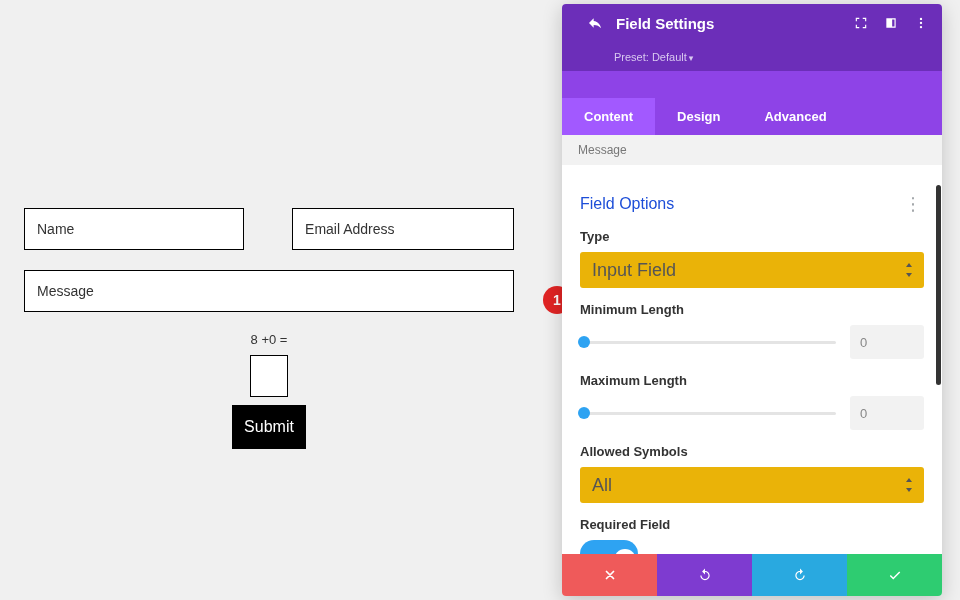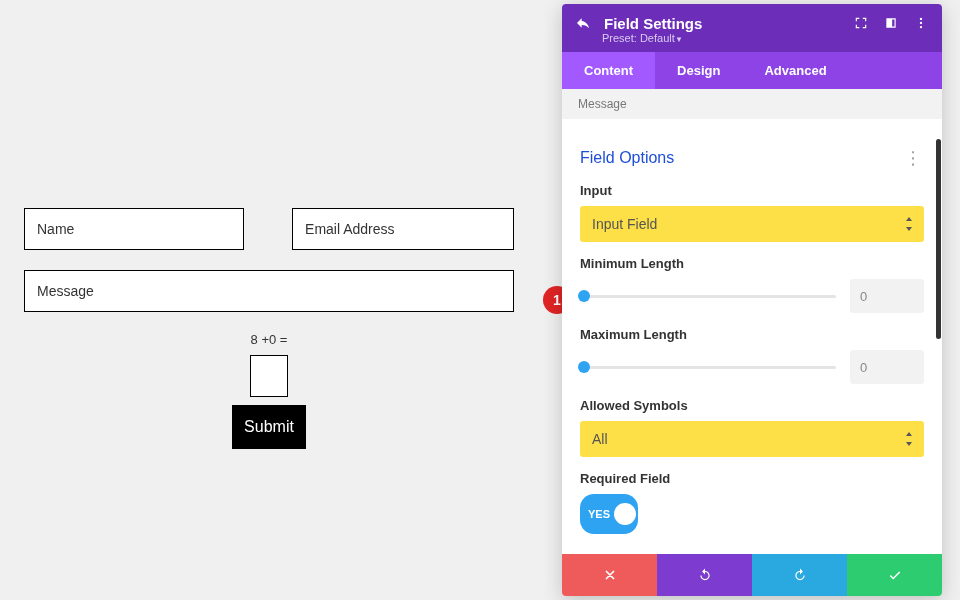--- a/index.html
+++ b/index.html
@@ -16,46 +16,46 @@
   .captcha-label { font-size: 13px; color: #333; }
   .captcha-box { width: 38px; height: 42px; border: 1px solid #000; background: #fff; }
   .submit-btn { background: #000; color: #fff; border: none; height: 44px; padding: 0 12px; font-size: 16px; cursor: pointer; }
 
   
   .marker { position: absolute; width: 28px; height: 28px; border-radius: 50%; background: #e02424; color: #fff; font-size: 14px; font-weight: 600; display: flex; align-items: center; justify-content: center; }
 
   
   .panel { position: absolute; right: 18px; top: 4px; width: 380px; height: 592px; background: #fff; display: flex; flex-direction: column; box-shadow: 0 4px 20px rgba(0,0,0,0.2); border-radius: 4px; overflow: hidden; }
 
-  .panel-header { background: #6c2eb9; color: #fff; padding: 10px 12px 8px 12px; }
+  .panel-header { background: #6c2eb9; color: #fff; padding: 10px 12px 8px 24px; }
   .panel-header-top { display: flex; align-items: center; gap: 12px; }
   .panel-title { font-size: 15px; font-weight: 600; flex: 1; }
-  .panel-preset { font-size: 11px; color: #d9c9f0; margin-top: 0; margin-left: 28px; }
+  .panel-preset { font-size: 11px; color: #d9c9f0; margin-top: 19px; margin-left: 28px; }
   .panel-preset .chev { font-size: 9px; margin-left: 2px; }
   .hdr-icon { width: 18px; height: 18px; display: flex; align-items: center; justify-content: center; cursor: pointer; }
   .hdr-icon svg { fill: #fff; }
 
   .panel-tabs { display: flex; background: #8e43e7; }
-  .panel-tab { padding: 11px 22px; font-size: 13px; font-weight: 600; color: #fff; cursor: pointer; }
+  .panel-tab { padding: 11px 22px; font-size: 13px; font-weight: 600; color: #fff; cursor: pointer; margin-top: 27px; }
   .panel-tab.active { background: #a259ff; }
 
   .panel-body { flex: 1; overflow: hidden; position: relative; }
   .panel-scroll { position: absolute; inset: 0; overflow-y: auto; padding: 0 0 10px 0; }
   .panel-body::after { content:""; position:absolute; right:1px; top:50px; width:5px; height:200px; background:#333; border-radius:3px; }
 
   .field-title-bar { background: #f2f2f2; color: #777; font-size: 12px; padding: 8px 16px; }
 
   .section { padding: 14px 18px 6px 18px; }
   .section-header { display: flex; align-items: center; justify-content: space-between; margin: 14px 0 14px 0; }
   .section-title { color: #1d4ed8; font-size: 16px; font-weight: 400; }
   .section-menu { color: #9fa3a7; font-size: 18px; cursor: pointer; padding: 0 2px; }
 
   .opt-label { font-size: 13px; font-weight: 600; color: #333; margin: 14px 0 8px 0; }
 
-  .select-box { background: #fde047; border-radius: 3px; height: 36px; display: flex; align-items: center; padding: 0 12px; font-size: 14px; color: #555; position: relative; cursor: pointer; }
+  .select-box { background: #eab308; border-radius: 3px; height: 36px; display: flex; align-items: center; padding: 0 12px; font-size: 18px; color: #555; position: relative; cursor: pointer; }
   .select-arrows { position: absolute; right: 10px; top: 50%; transform: translateY(-50%); width: 10px; height: 14px; }
   .select-arrows::before { content:""; position:absolute; top:0; left:2px; border-left:3px solid transparent; border-right:3px solid transparent; border-bottom:4px solid #555; }
   .select-arrows::after { content:""; position:absolute; bottom:0; left:2px; border-left:3px solid transparent; border-right:3px solid transparent; border-top:4px solid #555; }
 
   .slider-row { display: flex; align-items: center; gap: 14px; }
   .slider-track { flex: 1; height: 3px; background: #e4e4e4; border-radius: 2px; position: relative; cursor: pointer; }
   .slider-thumb { position: absolute; left: 0; top: 50%; transform: translate(-2px,-50%); width: 12px; height: 12px; border-radius: 50%; background: #2ea3f2; }
   .slider-value { width: 74px; height: 34px; background: #f2f2f2; border-radius: 3px; display: flex; align-items: center; padding: 0 10px; font-size: 13px; color: #888; }
 
   .toggle { display: inline-flex; align-items: center; background: #2ea3f2; border-radius: 14px; height: 40px; width: 58px; position: relative; cursor: pointer; }
@@ -133,21 +133,21 @@
     <div class="panel-scroll">
       <div class="field-title-bar">Message</div>
 
       <div class="section">
         <div class="section-header">
           <div class="section-title">Field Options</div>
           <div class="section-menu">⋮</div>
         </div>
 
         
-        <div class="opt-label">Input</div>
+        <div class="opt-label">Type</div>
         <div class="select-box">
           <span>Input Field</span>
           <span class="select-arrows"></span>
         </div>
 
         
         <div class="opt-label">Minimum Length</div>
         <div class="slider-row">
           <div class="slider-track">
             <div class="slider-thumb"></div>

